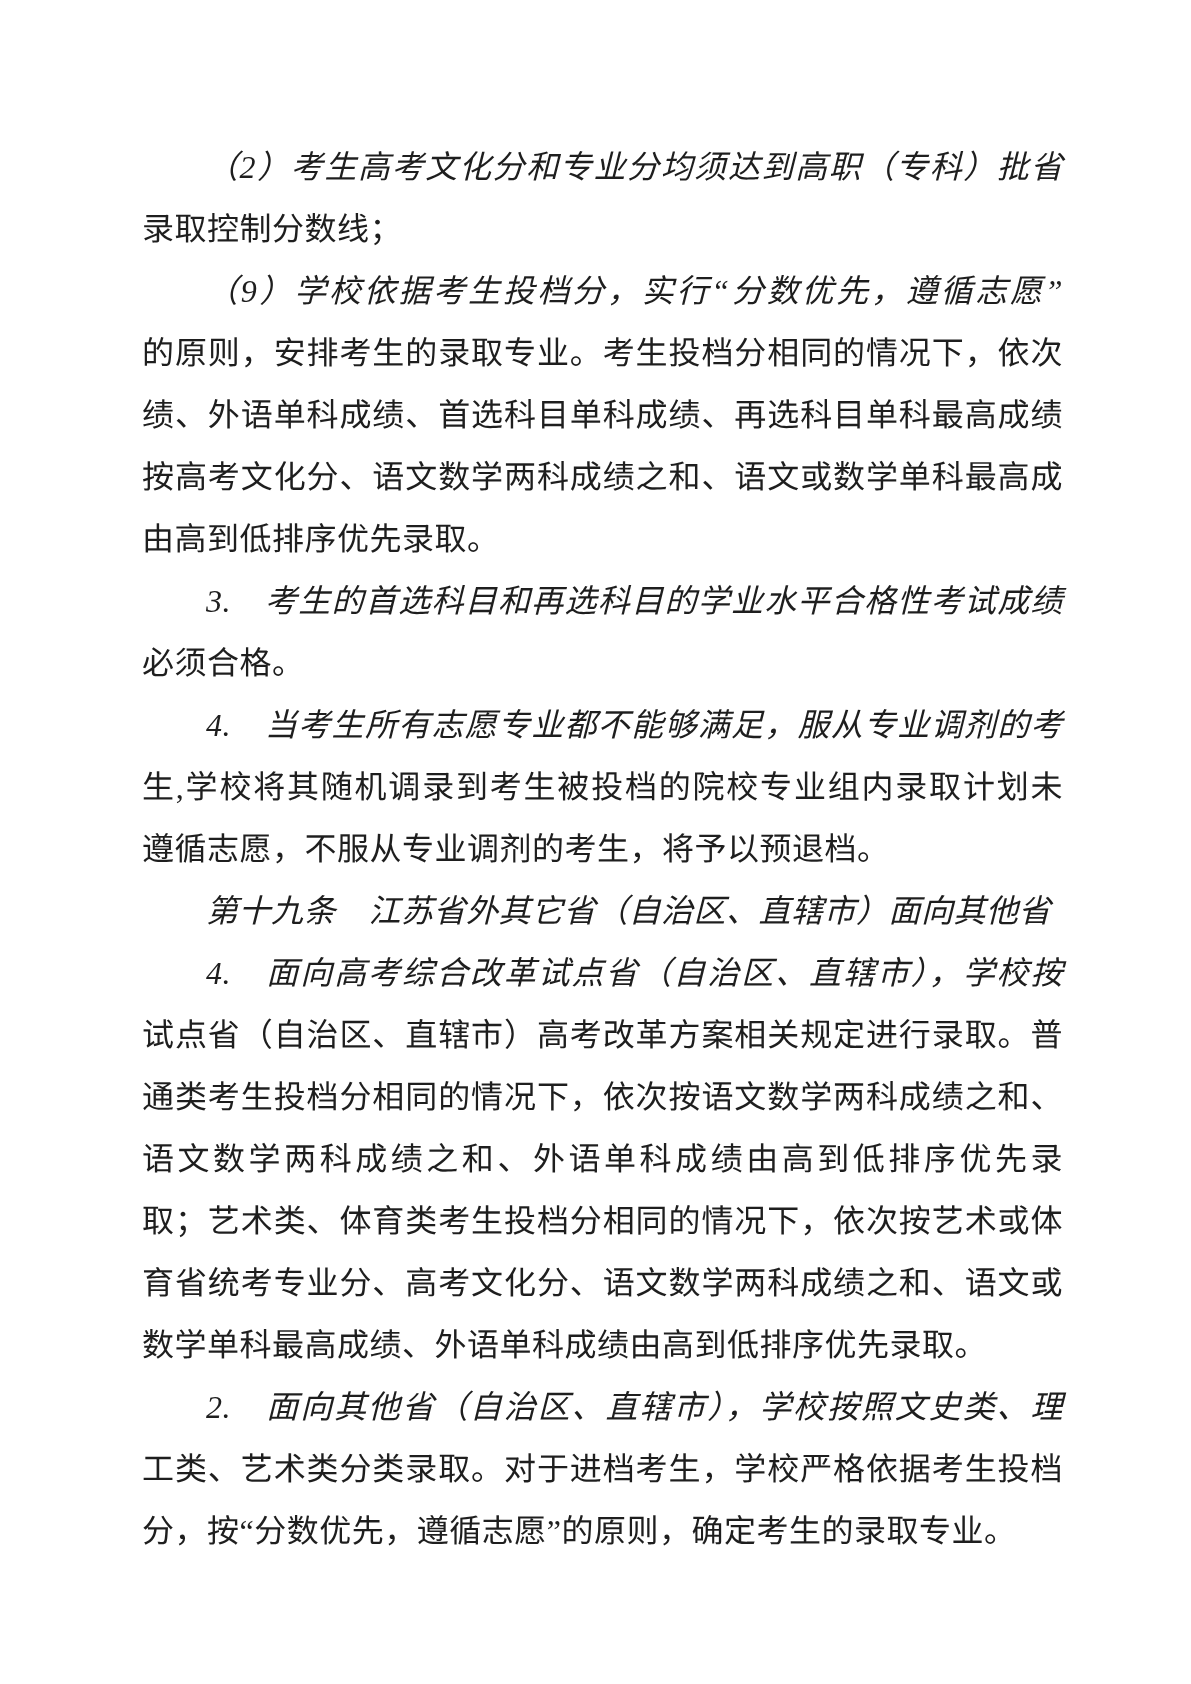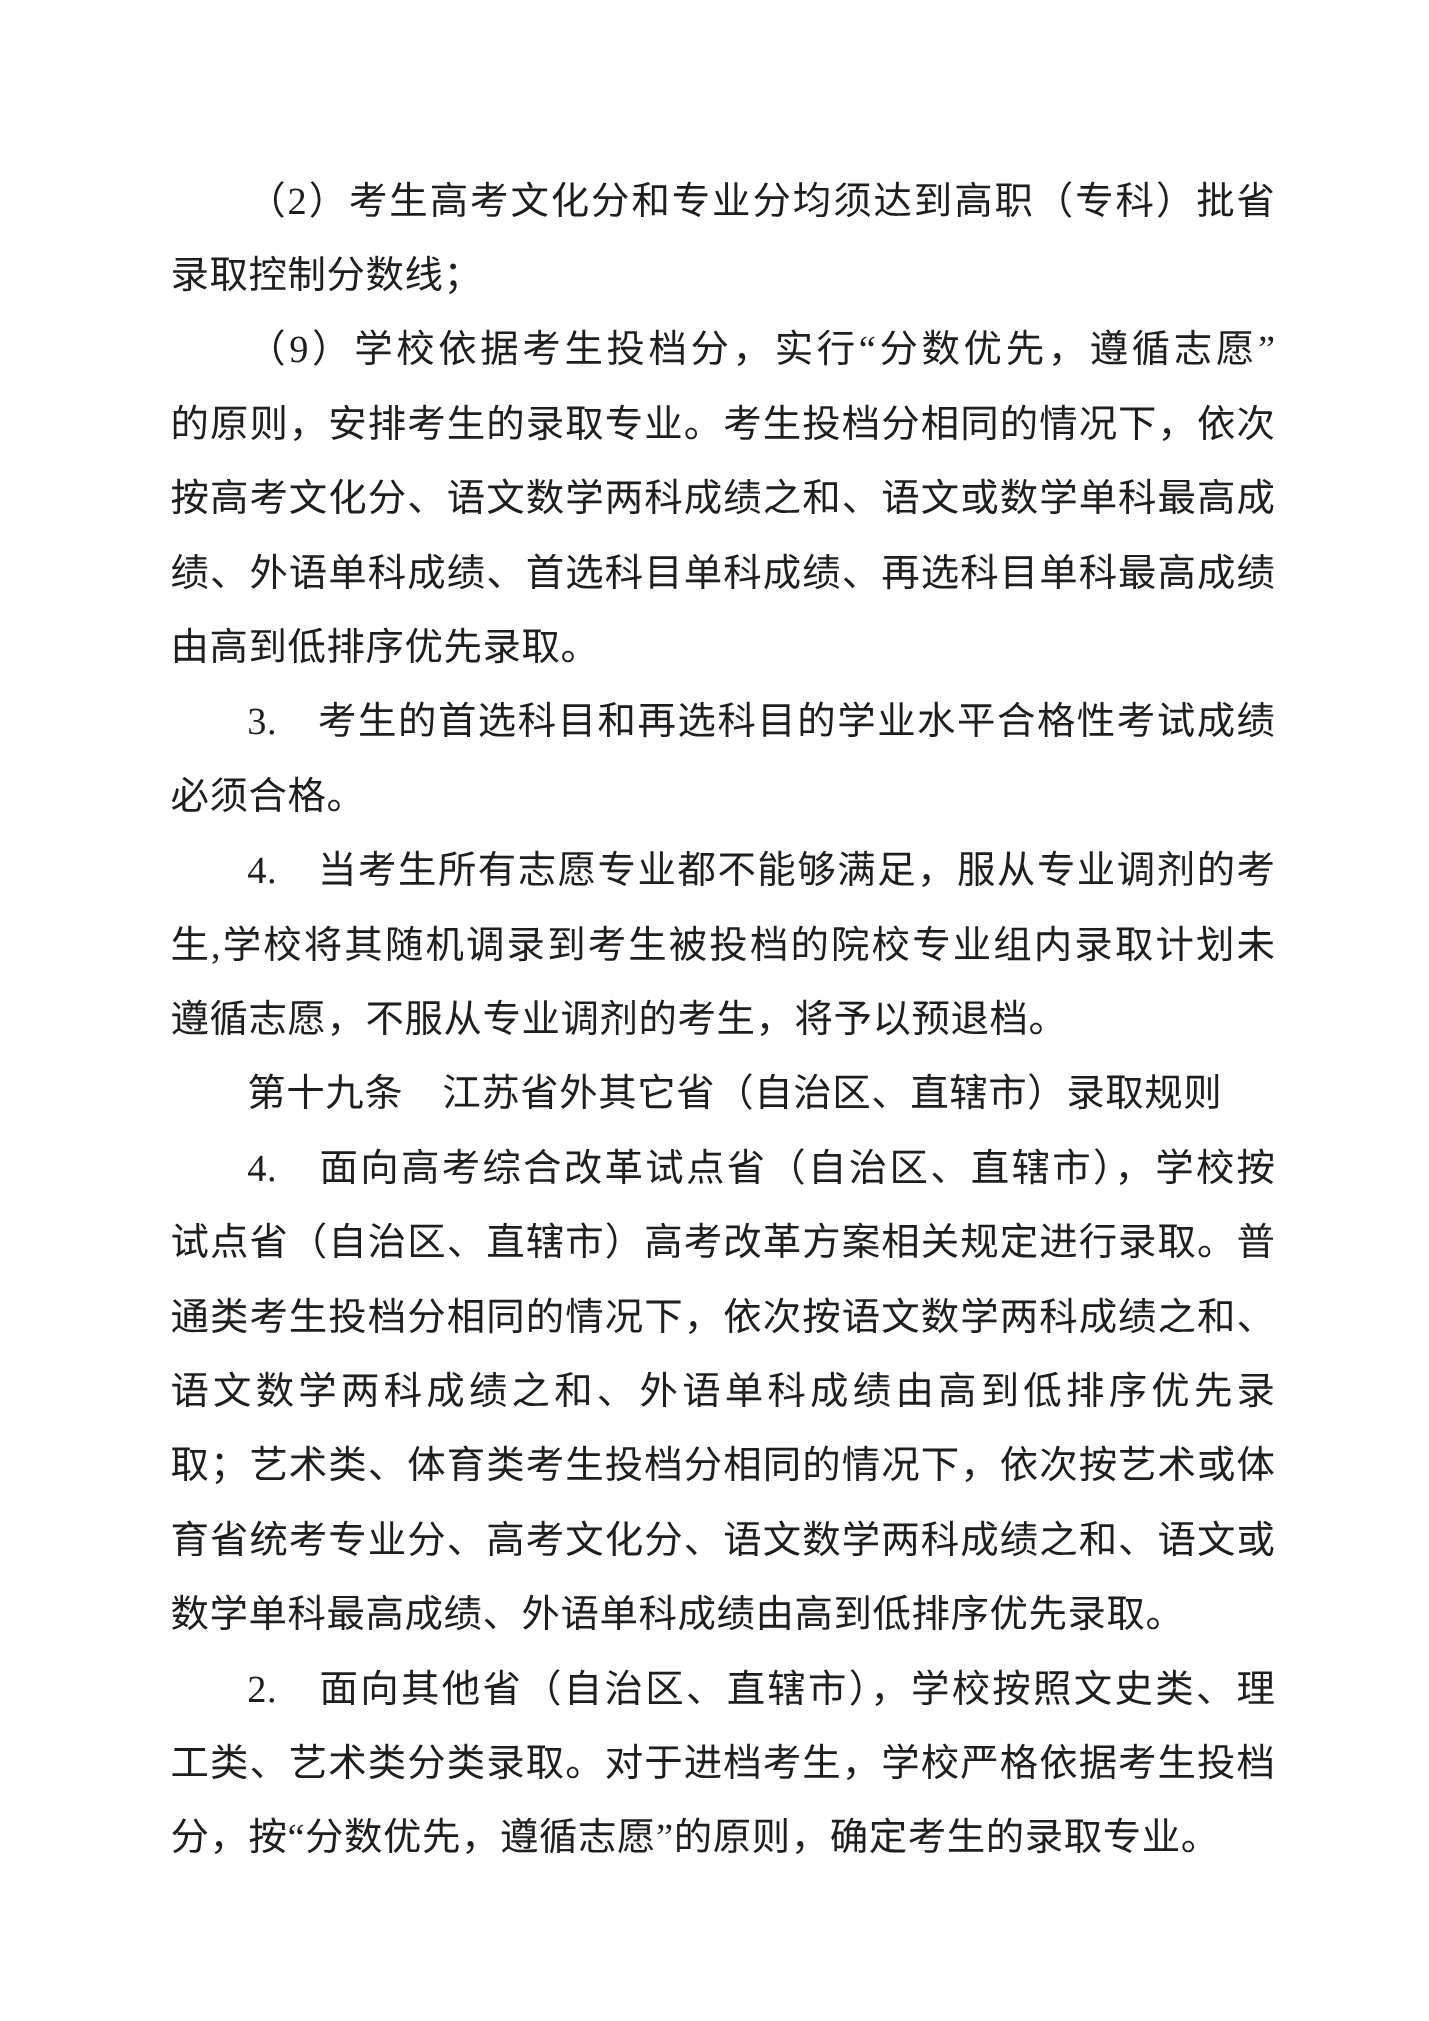--- a/index.html
+++ b/index.html
@@ -37,44 +37,45 @@
       height: 62px;
       letter-spacing: 0.5px;
       text-align: justify;
       text-align-last: justify;
       -moz-text-align-last: justify;
       text-justify: inter-ideograph;
       overflow: visible;
     }
     .line.indent {
       text-indent: 64px;
+      font-style: italic;
     }
     .line.flush {
       text-align-last: left;
       -moz-text-align-last: left;
     }
   </style>
 </head>
 <body style="background: rgb(255, 255, 255);">
 
 <div class="page">
   <div class="text-block" style="color: rgb(30, 30, 30);">
       <p class="line indent">（2）考生高考文化分和专业分均须达到高职（专科）批省</p>
       <p class="line flush">录取控制分数线；</p>
       <p class="line indent">（9）学校依据考生投档分，实行“分数优先，遵循志愿”</p>
       <p class="line">的原则，安排考生的录取专业。考生投档分相同的情况下，依次</p>
+      <p class="line">绩、外语单科成绩、首选科目单科成绩、再选科目单科最高成绩</p>
       <p class="line">按高考文化分、语文数学两科成绩之和、语文或数学单科最高成</p>
-      <p class="line">绩、外语单科成绩、首选科目单科成绩、再选科目单科最高成绩</p>
       <p class="line flush">由高到低排序优先录取。</p>
       <p class="line indent">3.　考生的首选科目和再选科目的学业水平合格性考试成绩</p>
       <p class="line flush">必须合格。</p>
       <p class="line indent">4.　当考生所有志愿专业都不能够满足，服从专业调剂的考</p>
       <p class="line">生,学校将其随机调录到考生被投档的院校专业组内录取计划未</p>
       <p class="line flush">遵循志愿，不服从专业调剂的考生，将予以预退档。</p>
-      <p class="line indent flush">第十九条　江苏省外其它省（自治区、直辖市）录取规则</p>
+      <p class="line indent flush">第十九条　江苏省外其它省（自治区、直辖市）面向其他省</p>
       <p class="line indent">4.　面向高考综合改革试点省（自治区、直辖市），学校按</p>
       <p class="line">试点省（自治区、直辖市）高考改革方案相关规定进行录取。普</p>
       <p class="line">通类考生投档分相同的情况下，依次按语文数学两科成绩之和、</p>
       <p class="line">语文数学两科成绩之和、外语单科成绩由高到低排序优先录</p>
       <p class="line">取；艺术类、体育类考生投档分相同的情况下，依次按艺术或体</p>
       <p class="line">育省统考专业分、高考文化分、语文数学两科成绩之和、语文或</p>
       <p class="line flush">数学单科最高成绩、外语单科成绩由高到低排序优先录取。</p>
       <p class="line indent">2.　面向其他省（自治区、直辖市），学校按照文史类、理</p>
       <p class="line">工类、艺术类分类录取。对于进档考生，学校严格依据考生投档</p>
       <p class="line flush">分，按“分数优先，遵循志愿”的原则，确定考生的录取专业。</p>

